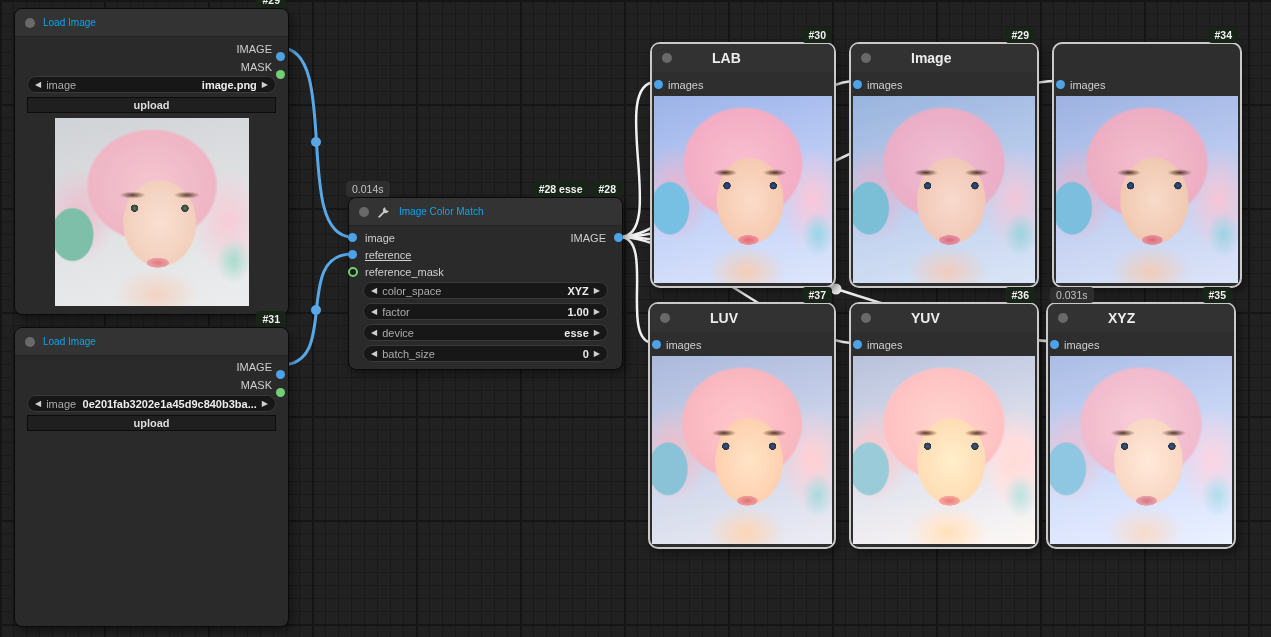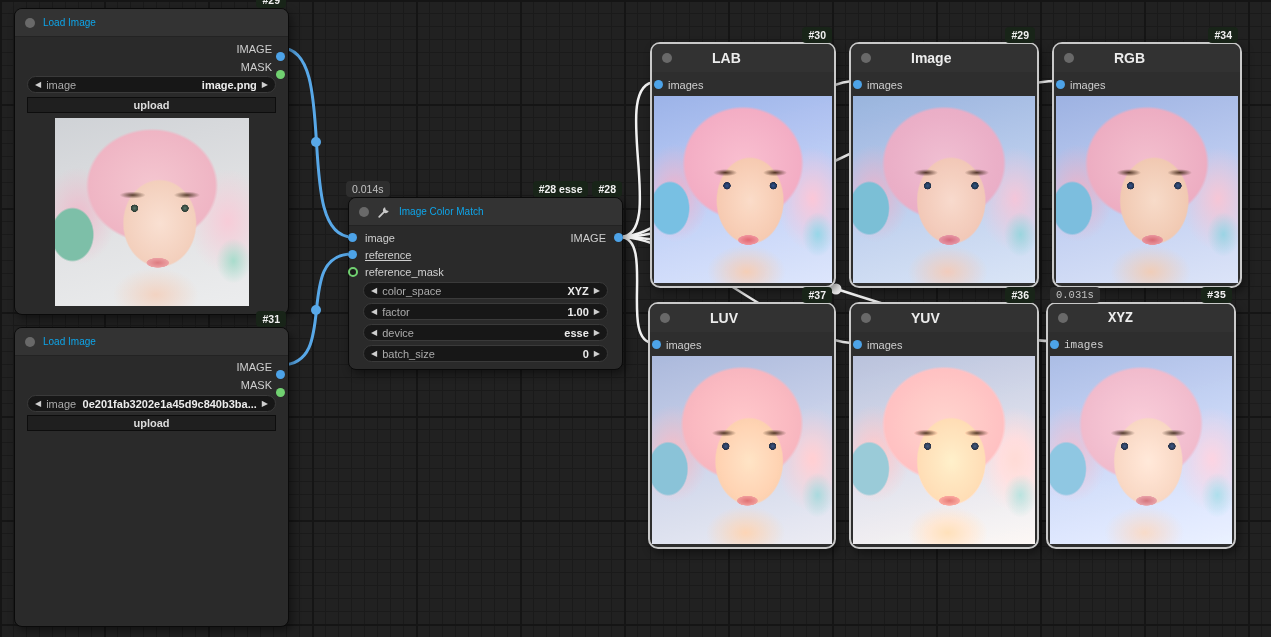--- a/index.html
+++ b/index.html
@@ -243,24 +243,20 @@
     </div>
     <span class="port blue" style="left:2px;top:36px;"></span>
     <div class="portrow in" style="top:35px;">images</div>
     <div class="pimg">
         <div class="portrait f-ycbcr"></div>
       </div>
   </div>
 
   <div class="node pnode" style="left:1052px;top:42px;width:186px;height:242px;">
     <div class="badge" style="right:2px;">#34</div>
-    <div class="titlebar">
-      <span class="cdot"></span>
-      <span class="ntitle">RGB</span>
-    </div>
     <span class="port blue" style="left:2px;top:36px;"></span>
     <div class="portrow in" style="top:35px;">images</div>
     <div class="pimg">
         <div class="portrait f-rgb"></div>
       </div>
   </div>
 
   <div class="node pnode" style="left:648px;top:302px;width:184px;height:243px;">
     <div class="badge" style="right:2px;">#37</div>
     <div class="titlebar">
@@ -280,21 +276,21 @@
       <span class="cdot"></span>
       <span class="ntitle">YUV</span>
     </div>
     <span class="port blue" style="left:2px;top:36px;"></span>
     <div class="portrow in" style="top:35px;">images</div>
     <div class="pimg">
         <div class="portrait f-yuv"></div>
       </div>
   </div>
 
-  <div class="node pnode" style="left:1046px;top:302px;width:186px;height:243px;font-family:Liberation Mono, monospace;">
+  <div class="node pnode" style="left:1046px;top:302px;width:186px;height:243px;">
     <div class="badge timing" style="left:2px;">0.031s</div>
     <div class="badge" style="right:2px;">#35</div>
     <div class="titlebar">
       <span class="cdot"></span>
       <span class="ntitle">XYZ</span>
     </div>
     <span class="port blue" style="left:2px;top:36px;"></span>
     <div class="portrow in" style="top:35px;">images</div>
     <div class="pimg">
         <div class="portrait f-xyz"></div>

